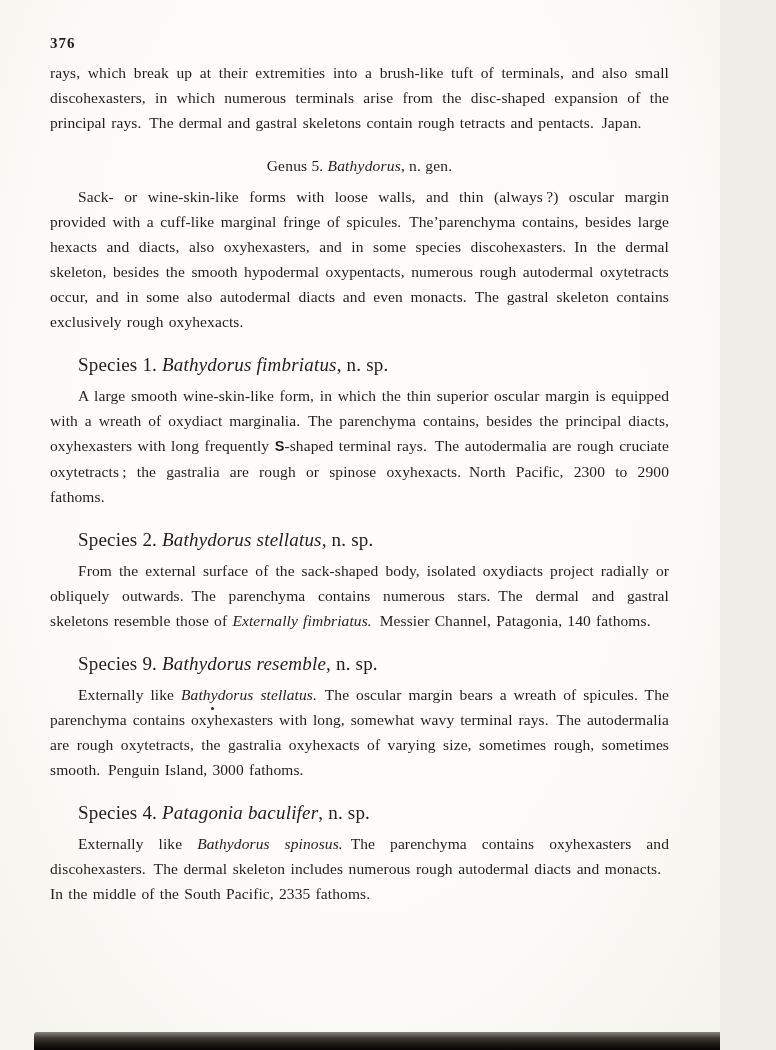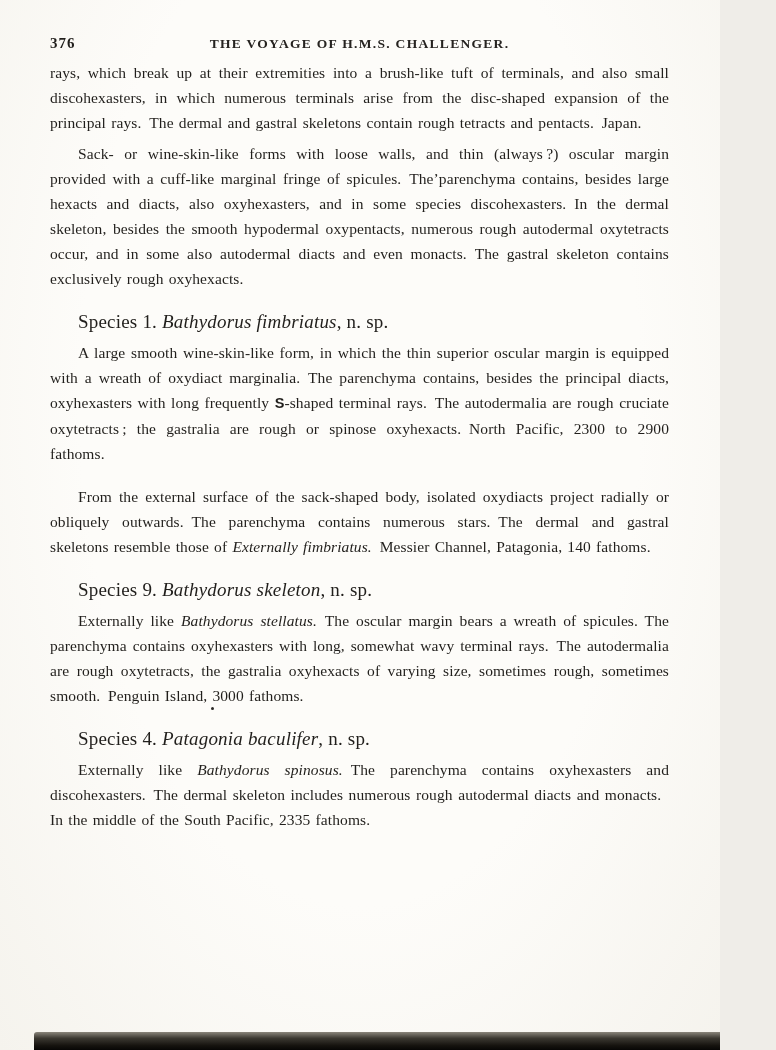--- a/index.html
+++ b/index.html
@@ -76,41 +76,42 @@
     background: linear-gradient(to bottom, #8a857a 0%, #3b3831 35%, #16130f 75%, #070605 100%);
   }
 </style>
 </head>
 <body>
 
 <div class="page">
 
   <header class="running-head">
     <span class="pagenum">376</span>
-    <span class="running-title">THE VOYAGE OF H.M.S. CHALLENGER.</span>
   </header>
 
   <main class="content">
 
     <p class="para noindent">rays, which break up at their extremities into a brush-like tuft of terminals, and also small discohexasters, in which numerous terminals arise from the disc-shaped expansion of the principal rays. The dermal and gastral skeletons contain rough tetracts and pentacts. Japan.</p>
 
+    <h2 class="genus-heading"><span>Genus 5. </span><span class="it">Bathydorus</span><span>, n. gen.</span></h2>
 
     <p class="para">Sack- or wine-skin-like forms with loose walls, and thin (always ?) oscular margin provided with a cuff-like marginal fringe of spicules. The’parenchyma contains, besides large hexacts and diacts, also oxyhexasters, and in some species discohexasters. In the dermal skeleton, besides the smooth hypodermal oxypentacts, numerous rough autodermal oxytetracts occur, and in some also autodermal diacts and even monacts. The gastral skeleton contains exclusively rough oxyhexacts.</p>
 
     <section class="species-section">
       <h3 class="species-heading"><span>Species 1. </span><span class="it">Bathydorus fimbriatus</span><span>, n. sp.</span></h3>
       <p class="para"><span>A large smooth wine-skin-like form, in which the thin superior oscular margin is equipped with a wreath of oxydiact marginalia. The parenchyma contains, besides the principal diacts, oxyhexasters with long frequently </span><span class="sanss">S</span><span>-shaped terminal rays. The autodermalia are rough cruciate oxytetracts ; the gastralia are rough or spinose oxyhexacts. North Pacific, 2300 to 2900 fathoms.</span></p>
     </section>
 
     <section class="species-section">
+      <h3 class="species-heading"><span>Species 2. </span><span class="it">Bathydorus stellatus</span><span>, n. sp.</span></h3>
       <p class="para"><span>From the external surface of the sack-shaped body, isolated oxydiacts project radially or obliquely outwards. The parenchyma contains numerous stars. The dermal and gastral skeletons resemble those of </span><span class="it">Externally fimbriatus.</span><span> Messier Channel, Patagonia, 140 fathoms.</span></p>
     </section>
 
     <section class="species-section">
-      <h3 class="species-heading"><span>Species 9. </span><span class="it">Bathydorus skeleton</span><span>, n. sp.</span></h3>
+      <h3 class="species-heading"><span>Species 9. </span><span class="it">Bathydorus resemble</span><span>, n. sp.</span></h3>
       <p class="para"><span>Externally like </span><span class="it">Bathydorus stellatus.</span><span> The oscular margin bears a wreath of spicules. The parenchyma contains oxyhexasters with long, somewhat wavy terminal rays. The autodermalia are rough oxytetracts, the gastralia oxyhexacts of varying size, sometimes rough, sometimes smooth. Penguin Island, 3000 fathoms.</span></p>
     </section>
 
     <section class="species-section">
       <h3 class="species-heading"><span>Species 4. </span><span class="it">Patagonia baculifer</span><span>, n. sp.</span></h3>
       <p class="para"><span>Externally like </span><span class="it">Bathydorus spinosus.</span><span> The parenchyma contains oxyhexasters and discohexasters. The dermal skeleton includes numerous rough autodermal diacts and monacts. In the middle of the South Pacific, 2335 fathoms.</span></p>
     </section>
 
   </main>
 

